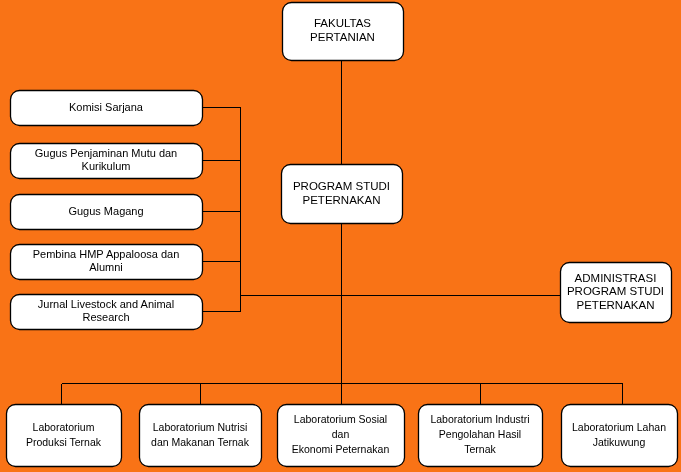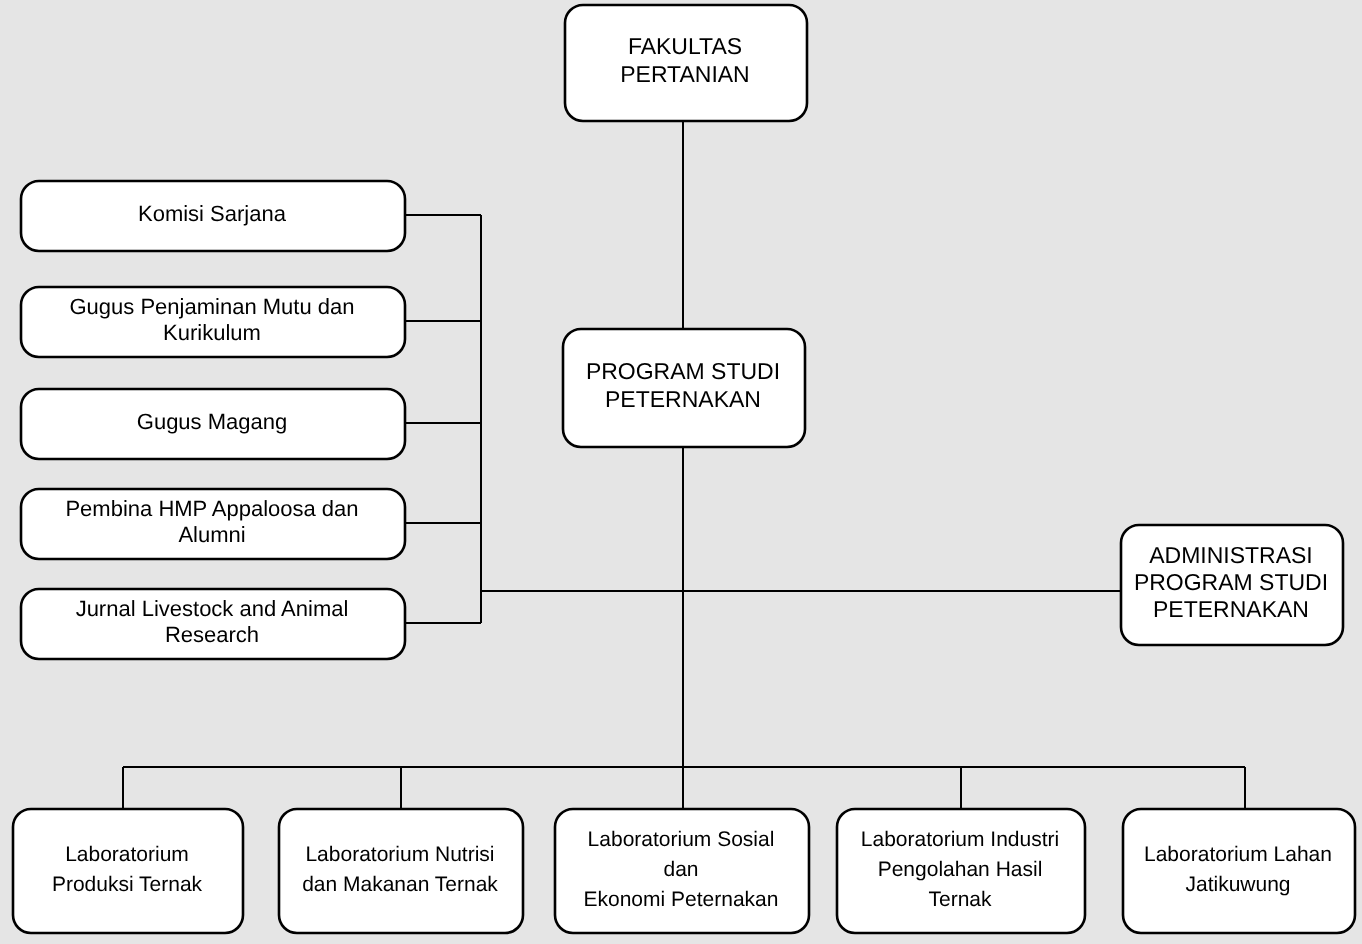--- a/index.html
+++ b/index.html
@@ -11,21 +11,21 @@
   body {
     width: 681px;
     height: 472px;
     font-family: "Liberation Sans", sans-serif;
     overflow: hidden;
   }
   #chart-root {
     position: relative;
     width: 681px;
     height: 472px;
-    background: #e5e5e5;
+    background: #f97316;
   }
   svg#org-chart {
     display: block;
     width: 681px;
     height: 472px;
   }
   .node-box {
     fill: #ffffff;
     stroke: #000000;
     stroke-width: 1.3;

